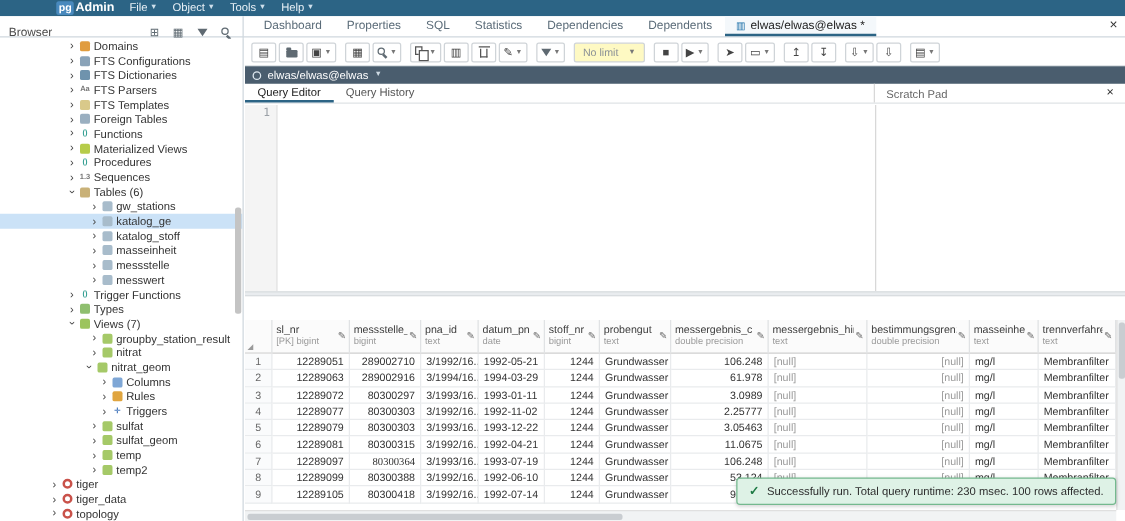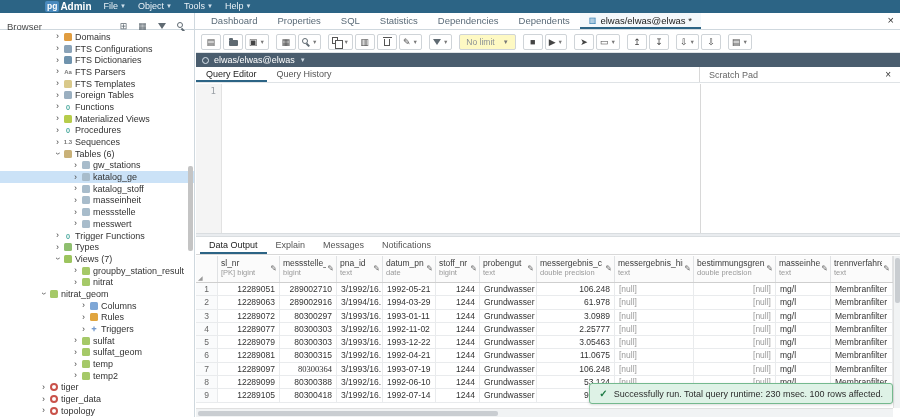--- a/index.html
+++ b/index.html
@@ -285,21 +285,21 @@
         <div class="titem" style="padding-left: 72px;">
           <span class="chev">›</span>
           <span class="ticon" style="background: rgb(165, 201, 104);"></span>
           <span>groupby_station_result</span>
         </div>
         <div class="titem" style="padding-left: 72px;">
           <span class="chev">›</span>
           <span class="ticon" style="background: rgb(165, 201, 104);"></span>
           <span>nitrat</span>
         </div>
-        <div class="titem" style="padding-left: 40px;">
+        <div class="titem" style="padding-left: 68px;">
           <span class="chev down">›</span>
           <span class="ticon" style="background: rgb(165, 201, 104);"></span>
           <span>nitrat_geom</span>
         </div>
         <div class="titem" style="padding-left: 80px;">
           <span class="chev">›</span>
           <span class="ticon" style="background: rgb(127, 167, 214);"></span>
           <span>Columns</span>
         </div>
         <div class="titem" style="padding-left: 80px;">
@@ -465,26 +465,20 @@
 
     <div class="edit-body">
       <div class="gutter">
         <span>1</span>
       </div>
       <div class="sp-divider"></div>
     </div>
 
     <div class="splitter"></div>
 
-    <div class="out-tabs">
-      <span class="otab active">Data Output</span>
-      <span class="otab">Explain</span>
-      <span class="otab">Messages</span>
-      <span class="otab">Notifications</span>
-    </div>
 
     <div class="grid">
       <div class="ghead" id="grid-head">
           <div class="gh-num" style="width: 22px;">
             <span class="corner">◢</span>
           </div>
           <div class="ghcell" style="width: 62px;">
             <span class="hname">sl_nr</span>
             <span class="htype">[PK] bigint</span>
             <span class="hpencil">✎</span>

